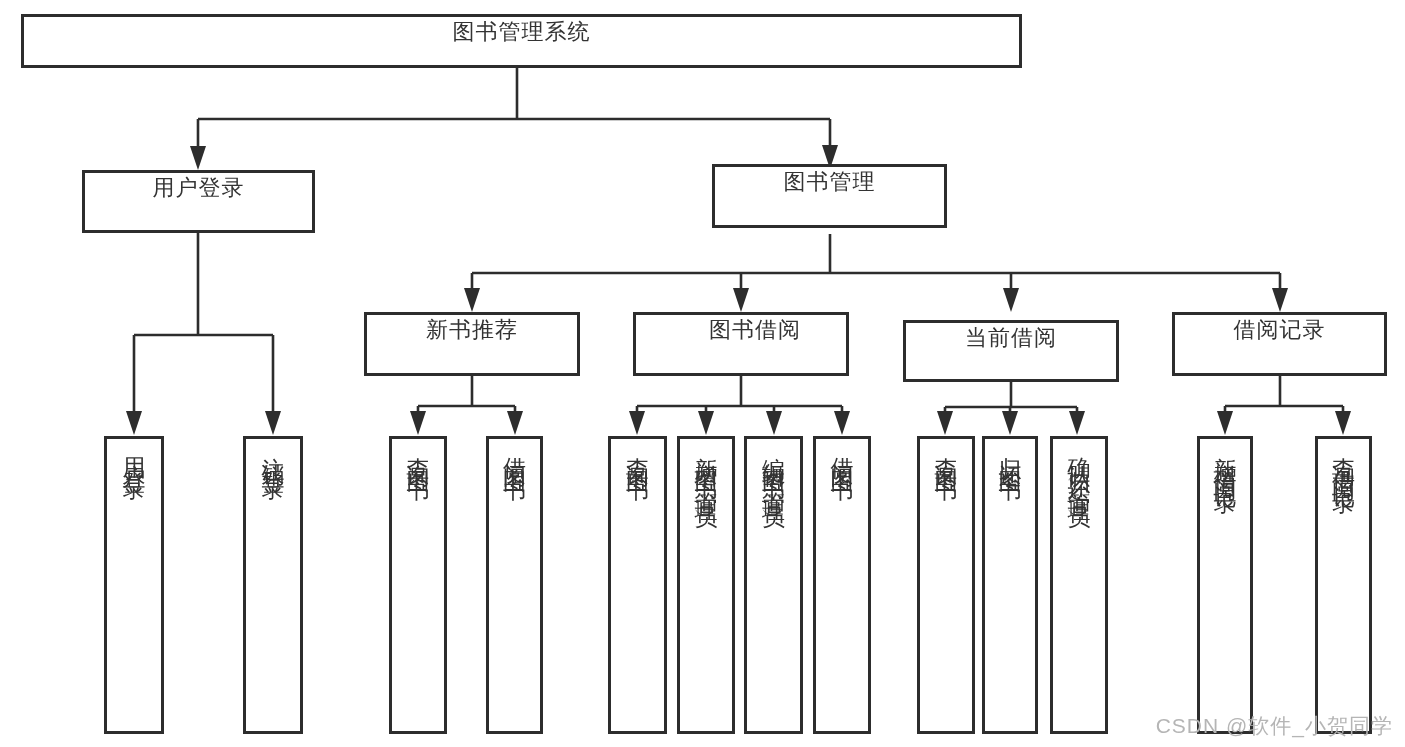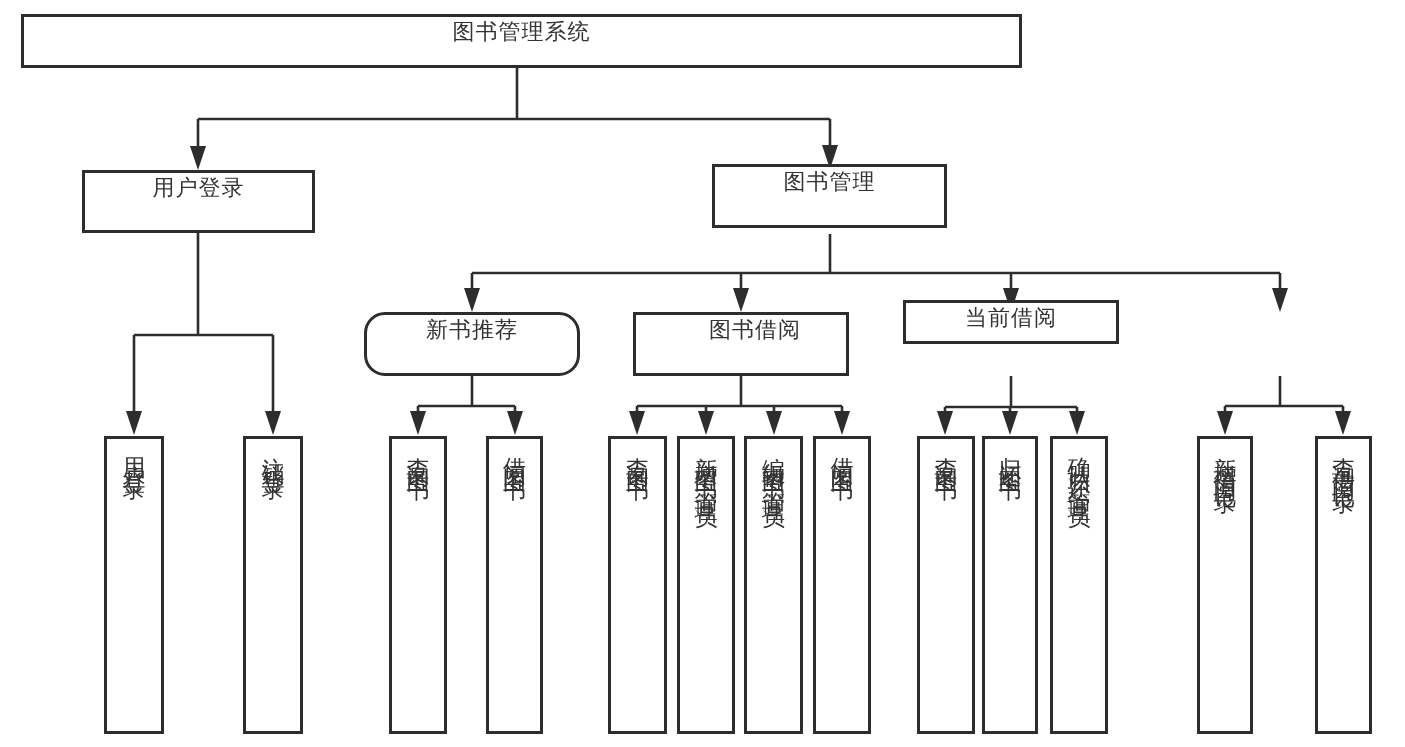--- a/index.html
+++ b/index.html
@@ -116,28 +116,31 @@
     <span>图书管理系统</span>
   </div>
 
   <div class="node h" style="left:82px; top:170px; width:233px; height:63px;">
     <span>用户登录</span>
   </div>
   <div class="node h" style="left:712px; top:164px; width:235px; height:64px;">
     <span>图书管理</span>
   </div>
 
-  <div class="node h" style="left:364px; top:312px; width:216px; height:64px;border-radius:21px;">
+  <div class="node h" style="left:364px; top:312px; width:216px; height:64px;">
     <span>新书推荐</span>
   </div>
   <div class="node h" style="left:633px; top:312px; width:216px; height:64px;padding-left:28px;">
     <span>图书借阅</span>
   </div>
-  <div class="node h" style="left:903px; top:300px; width:216px; height:44px;">
+  <div class="node h" style="left:903px; top:320px; width:216px; height:62px;">
     <span>当前借阅</span>
+  </div>
+  <div class="node h" style="left:1172px; top:312px; width:215px; height:64px;">
+    <span>借阅记录</span>
   </div>
 
   <div class="node v" style="left:104px; top:436px; width:60px; height:298px;">
     <span class="vtext">用户登录</span>
   </div>
   <div class="node v" style="left:243px; top:436px; width:60px; height:298px;">
     <span class="vtext">注销登录</span>
   </div>
   <div class="node v" style="left:389px; top:436px; width:58px; height:298px;">
     <span class="vtext">查询图书</span>
@@ -166,14 +169,15 @@
   <div class="node v" style="left:1050px; top:436px; width:58px; height:298px;">
     <span class="vtext">确认归还（管理员）</span>
   </div>
   <div class="node v" style="left:1197px; top:436px; width:56px; height:298px;">
     <span class="vtext">新增借阅记录</span>
   </div>
   <div class="node v" style="left:1315px; top:436px; width:57px; height:298px;">
     <span class="vtext">查询借阅记录</span>
   </div>
 
+  <div class="watermark">CSDN @软件_小贺同学</div>
 
 </div>
 
 </body></html>

